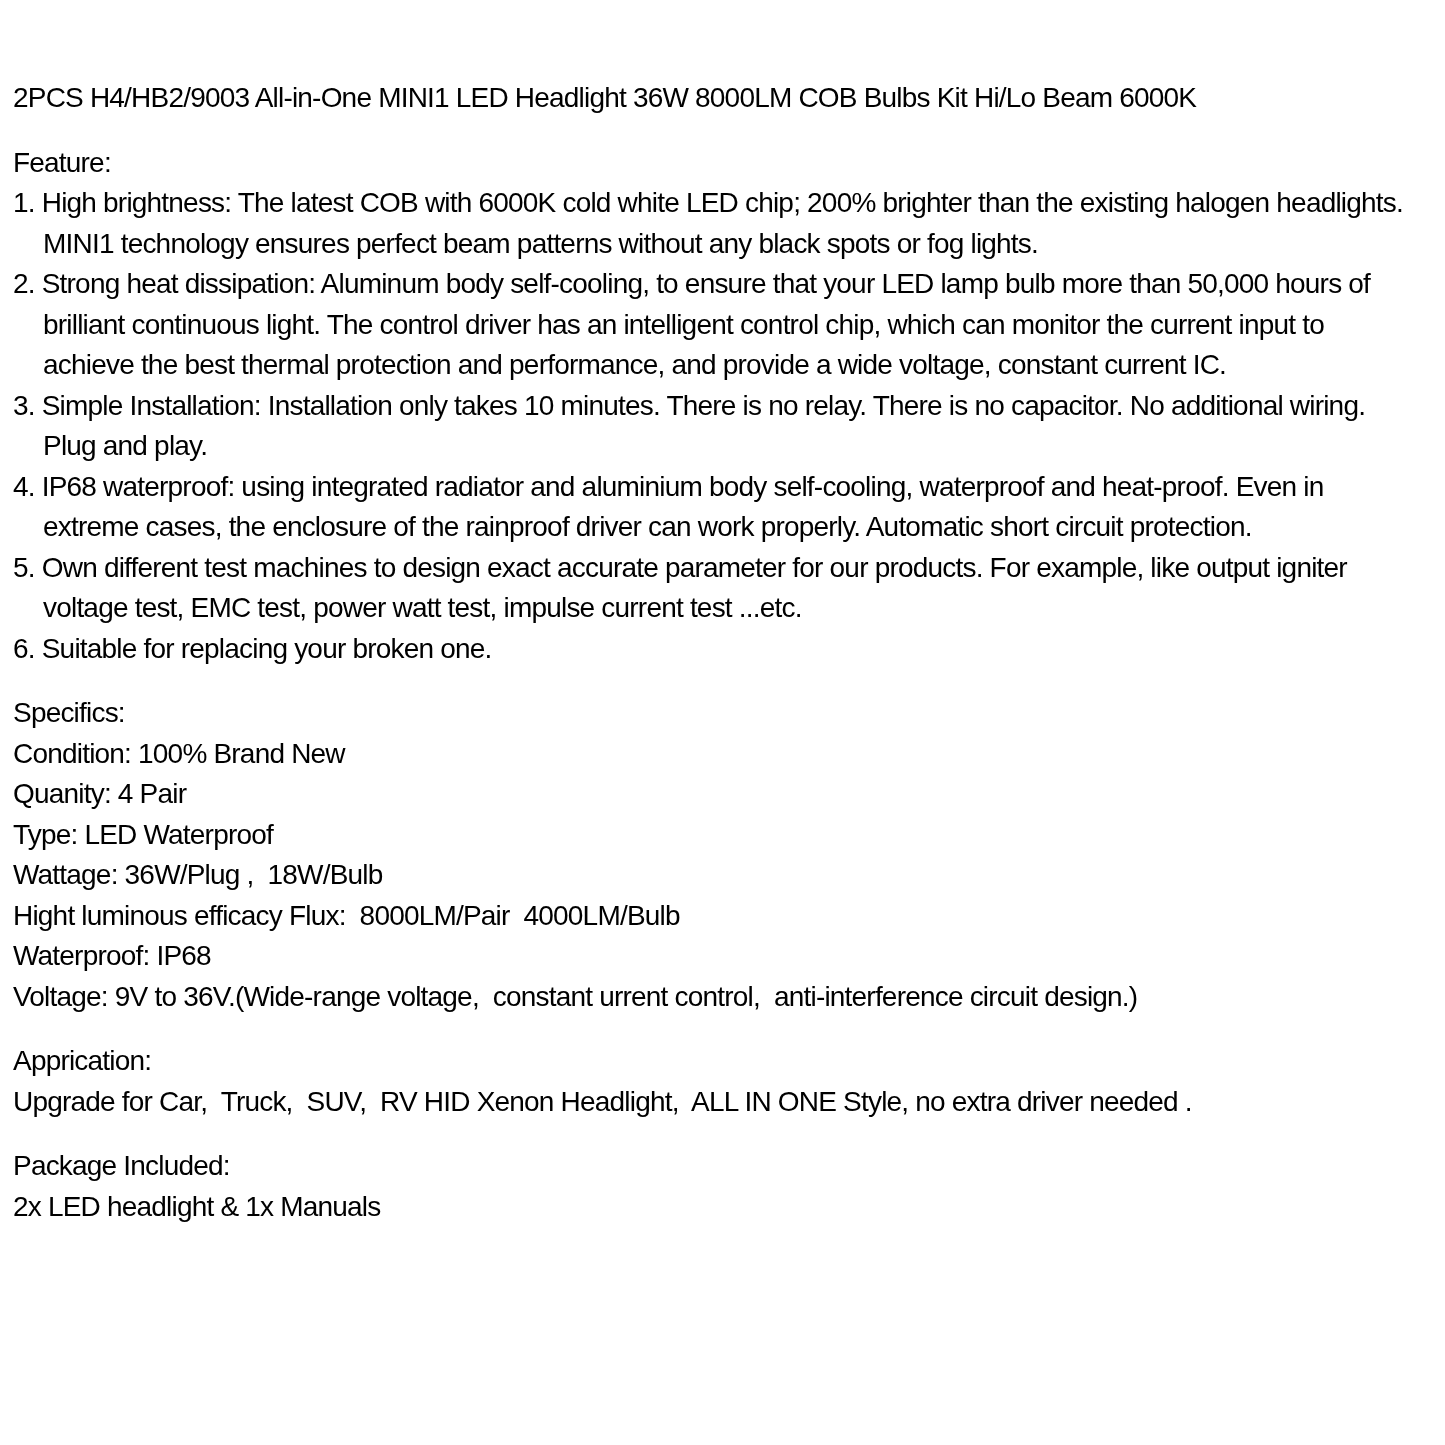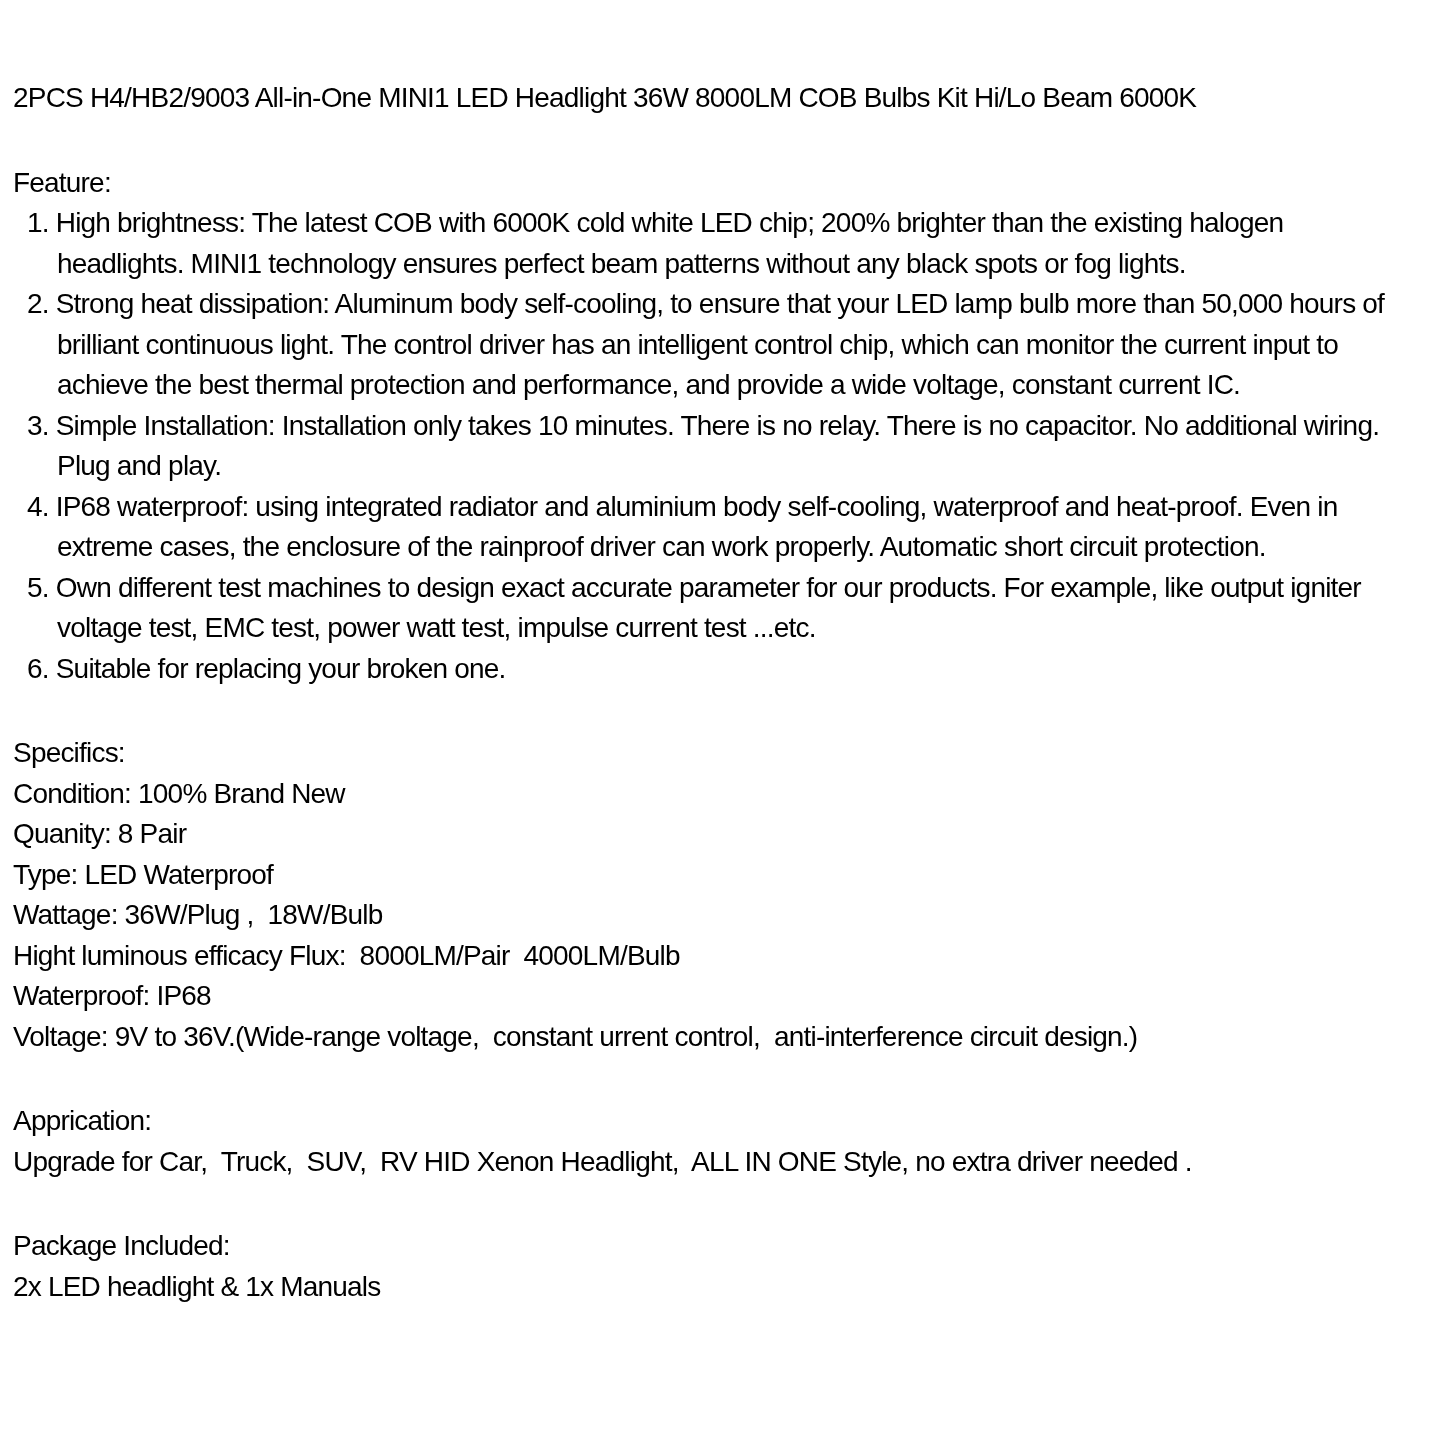--- a/index.html
+++ b/index.html
@@ -20,24 +20,23 @@
   .content {
     padding: 78px 32px 0 13px;
   }
   .line {
     margin: 0;
     white-space: pre-wrap;
   }
   .feature-item {
     padding-left: 30px;
     text-indent: -30px;
-    margin-left: 14px;
   }
   .section-heading {
-    margin-top: 44px;
+    margin-top: 24px;
   }
 </style>
 </head>
 <body style="background: rgb(255, 255, 255); color: rgb(0, 0, 0);">
 
 <div class="content">
 
   <p class="line">2PCS H4/HB2/9003 All-in-One MINI1 LED Headlight 36W 8000LM COB Bulbs Kit Hi/Lo Beam 6000K</p>
 
   <p class="line section-heading">Feature:</p>
@@ -45,21 +44,21 @@
   <p class="line feature-item">1. High brightness: The latest COB with 6000K cold white LED chip; 200% brighter than the existing halogen headlights. MINI1 technology ensures perfect beam patterns without any black spots or fog lights.</p>
   <p class="line feature-item">2. Strong heat dissipation: Aluminum body self-cooling, to ensure that your LED lamp bulb more than 50,000 hours of brilliant continuous light. The control driver has an intelligent control chip, which can monitor the current input to achieve the best thermal protection and performance, and provide a wide voltage, constant current IC.</p>
   <p class="line feature-item">3. Simple Installation: Installation only takes 10 minutes. There is no relay. There is no capacitor. No additional wiring. Plug and play.</p>
   <p class="line feature-item">4. IP68 waterproof: using integrated radiator and aluminium body self-cooling, waterproof and heat-proof. Even in extreme cases, the enclosure of the rainproof driver can work properly. Automatic short circuit protection.</p>
   <p class="line feature-item">5. Own different test machines to design exact accurate parameter for our products. For example, like output igniter voltage test, EMC test, power watt test, impulse current test ...etc.</p>
   <p class="line feature-item">6. Suitable for replacing your broken one.</p>
 
   <p class="line section-heading">Specifics:</p>
 
   <p class="line">Condition: 100% Brand New</p>
-  <p class="line">Quanity: 8 Pair</p>
+  <p class="line">Quanity: 4 Pair</p>
   <p class="line">Type: LED Waterproof</p>
   <p class="line">Wattage: 36W/Plug ,  18W/Bulb</p>
   <p class="line">Hight luminous efficacy Flux:  8000LM/Pair  4000LM/Bulb</p>
   <p class="line">Waterproof: IP68</p>
   <p class="line">Voltage: 9V to 36V.(Wide-range voltage,  constant urrent control,  anti-interference circuit design.)</p>
 
   <p class="line section-heading">Apprication:</p>
 
   <p class="line">Upgrade for Car,  Truck,  SUV,  RV HID Xenon Headlight,  ALL IN ONE Style, no extra driver needed .</p>
 

